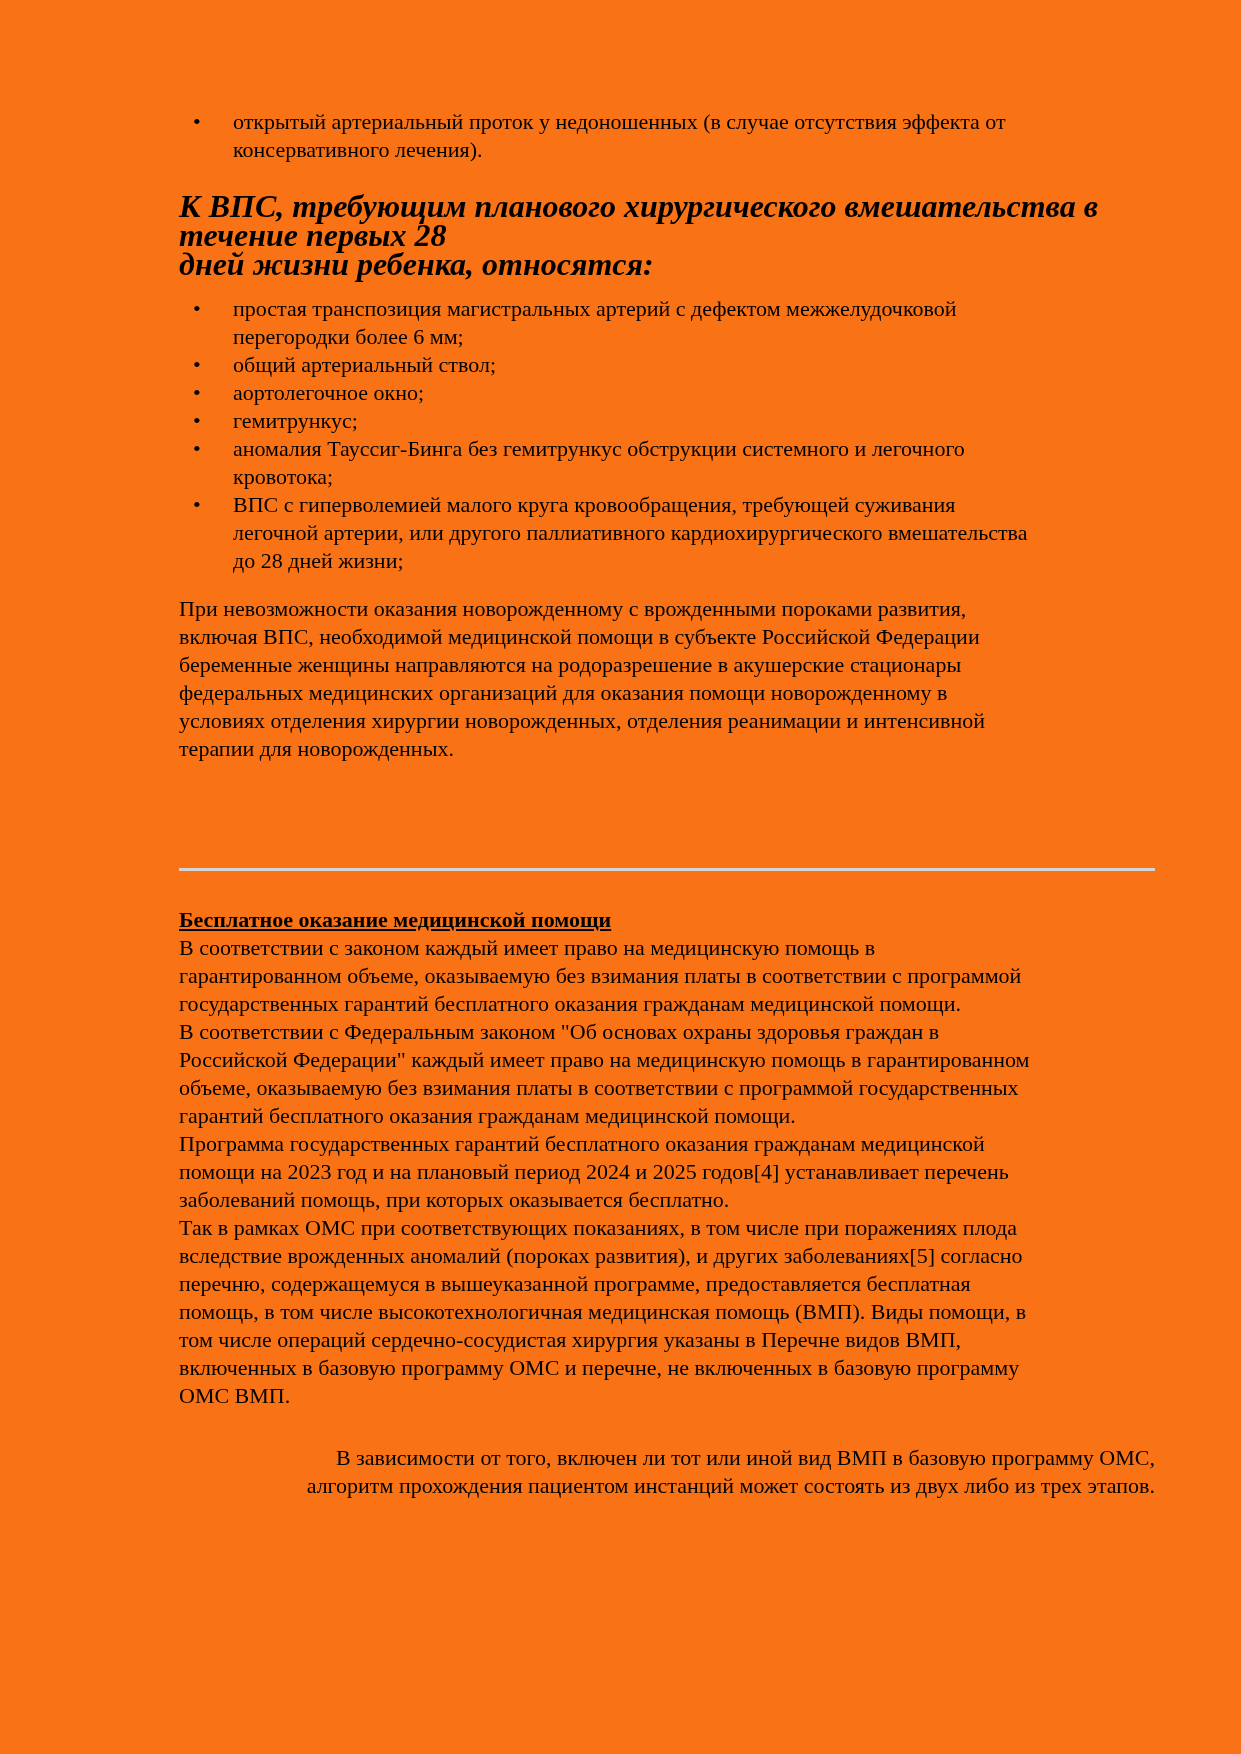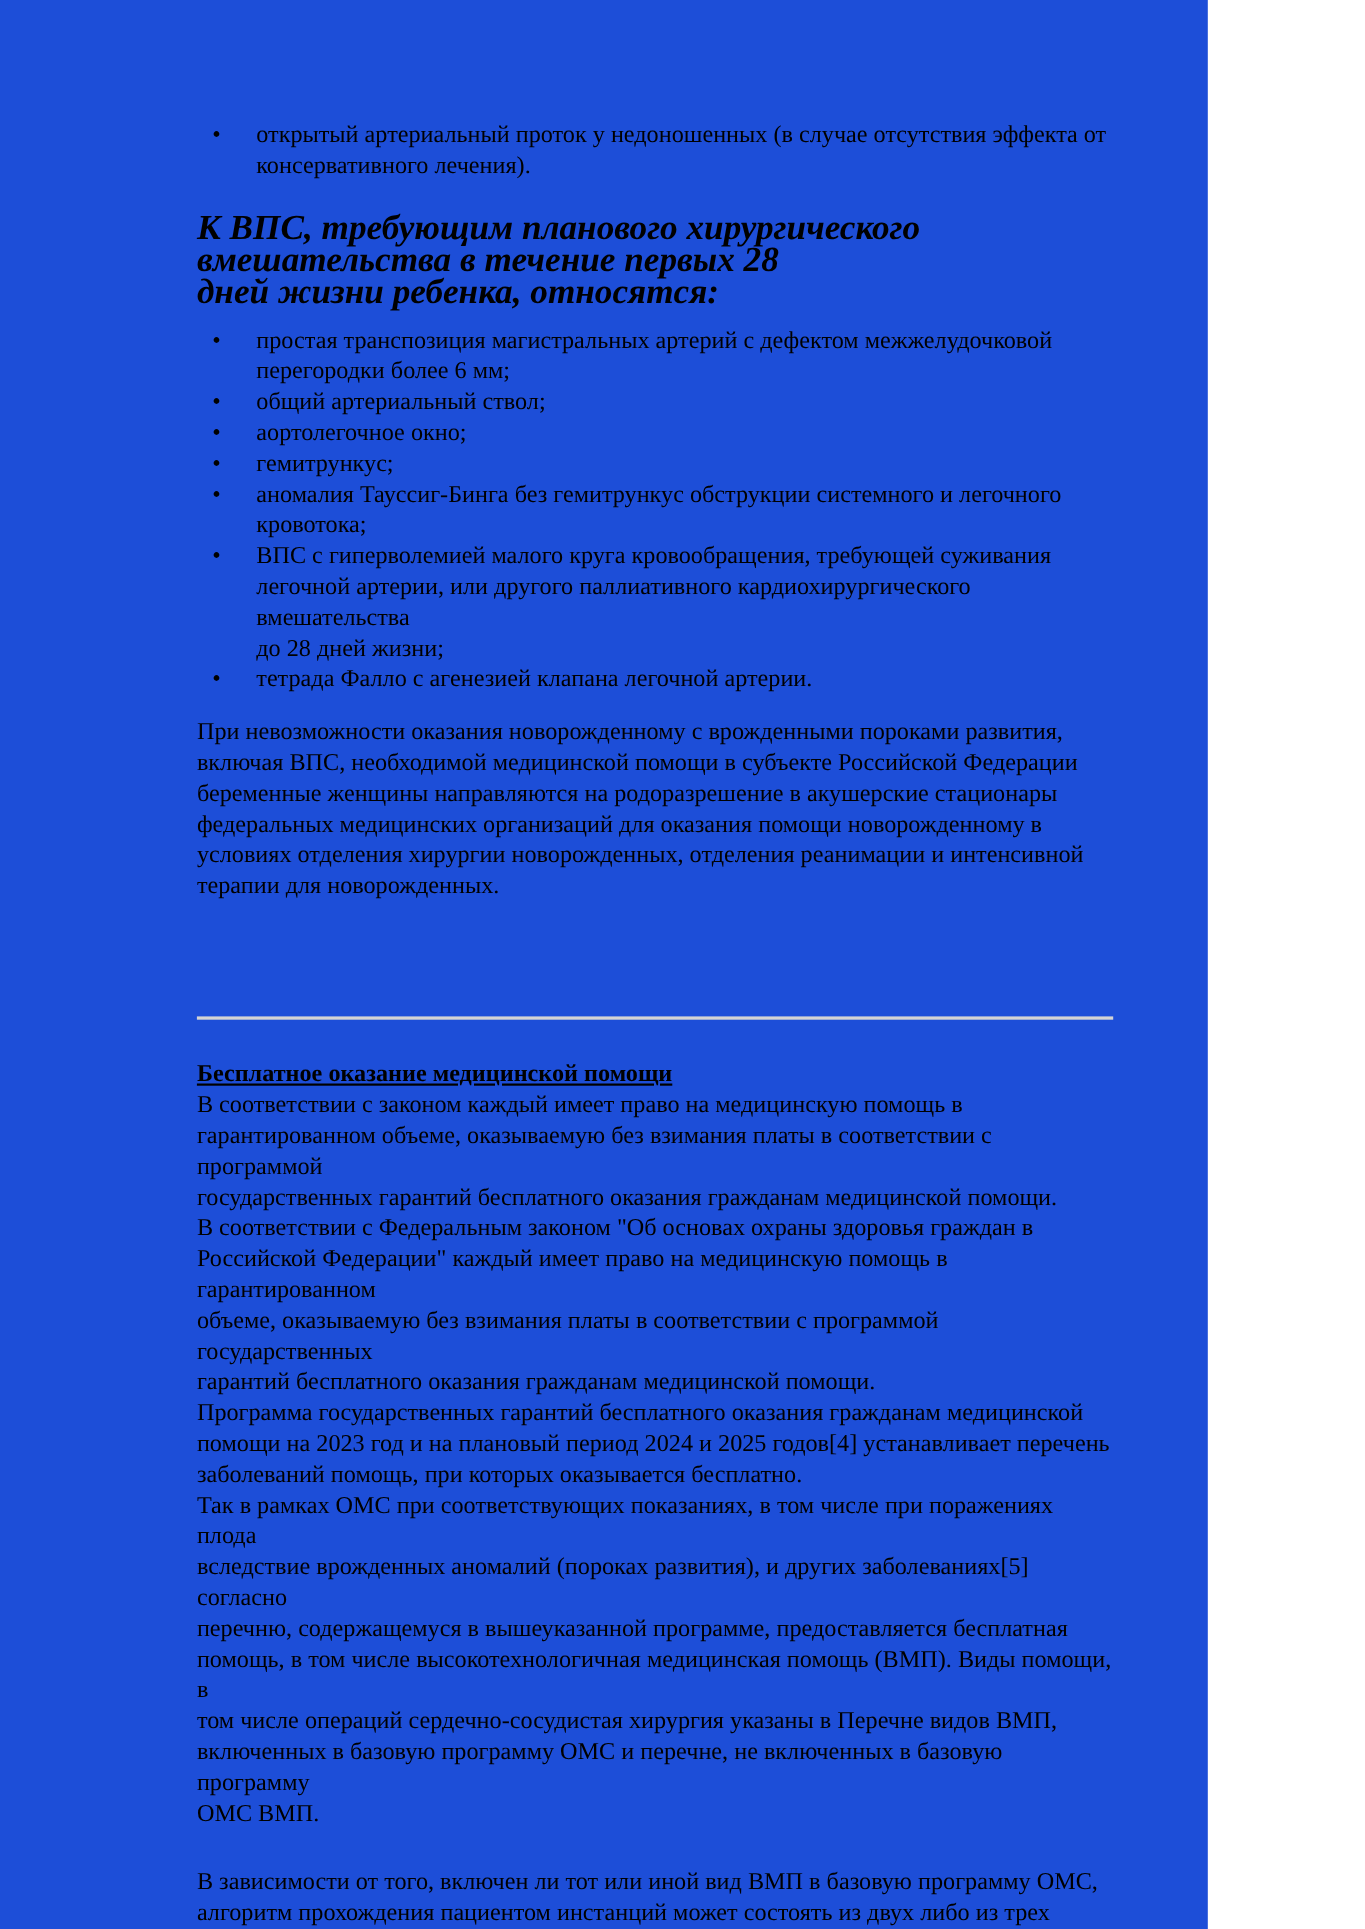--- a/index.html
+++ b/index.html
@@ -1,20 +1,20 @@
 <!DOCTYPE html>
 <html lang="ru"><head>
 <meta charset="utf-8">
 <style>
   html,body{margin:0;padding:0;background:#ffffff;}
   .page{
     position:relative;
-    width:1098px;
+    width:1241px;
     height:1754px;
-    background:#1d4ed8;
+    background:#f97316;
     box-sizing:border-box;
     padding:108px 86px 0 179px;
     font-family:"Liberation Serif","DejaVu Serif",serif;
     font-size:22px;
     line-height:28px;
     color:#000000;
     overflow:hidden;
   }
   .blist{
     list-style:none;
@@ -49,20 +49,21 @@
   }
   .para{
     margin:0;
     white-space:pre-line;
   }
   .para.referral{
     margin-top:20px;
   }
   .para.dep{
     margin-top:34px;
+    text-align:right;
   }
   .blist.last{
     margin-top:32px;
   }
   .divider{
     border:none;
     border-top:3px solid #d4d4d4;
     height:0;
     margin:105px 0 35px 0;
     width:100%;
@@ -85,21 +86,20 @@
     <li>простая транспозиция магистральных артерий с дефектом межжелудочковой
 перегородки более 6 мм;</li>
     <li>общий артериальный ствол;</li>
     <li>аортолегочное окно;</li>
     <li>гемитрункус;</li>
     <li>аномалия Тауссиг-Бинга без гемитрункус обструкции системного и легочного
 кровотока;</li>
     <li>ВПС с гиперволемией малого круга кровообращения, требующей суживания
 легочной артерии, или другого паллиативного кардиохирургического вмешательства
 до 28 дней жизни;</li>
-    <li>тетрада Фалло с агенезией клапана легочной артерии.</li>
   </ul>
 
   <p class="para referral">При невозможности оказания новорожденному с врожденными пороками развития,
 включая ВПС, необходимой медицинской помощи в субъекте Российской Федерации
 беременные женщины направляются на родоразрешение в акушерские стационары
 федеральных медицинских организаций для оказания помощи новорожденному в
 условиях отделения хирургии новорожденных, отделения реанимации и интенсивной
 терапии для новорожденных.</p>
 
   <hr class="divider">

